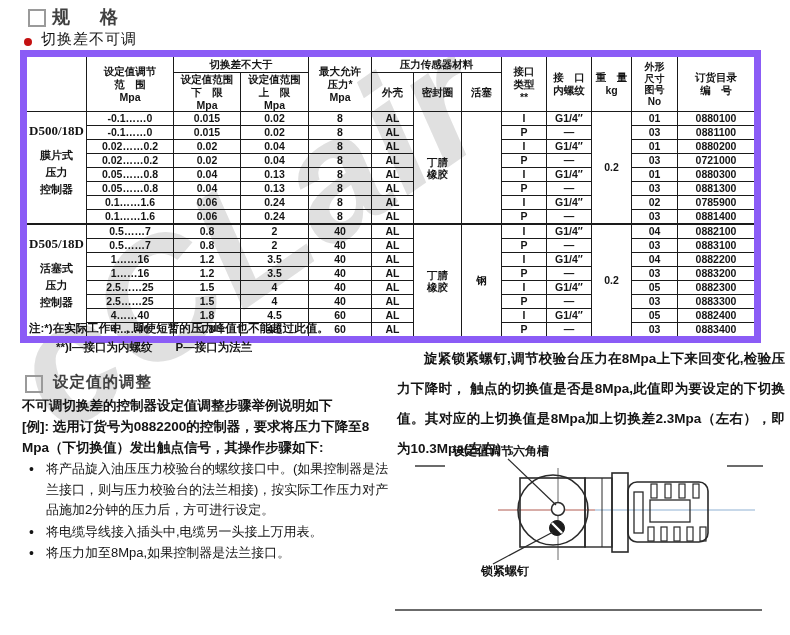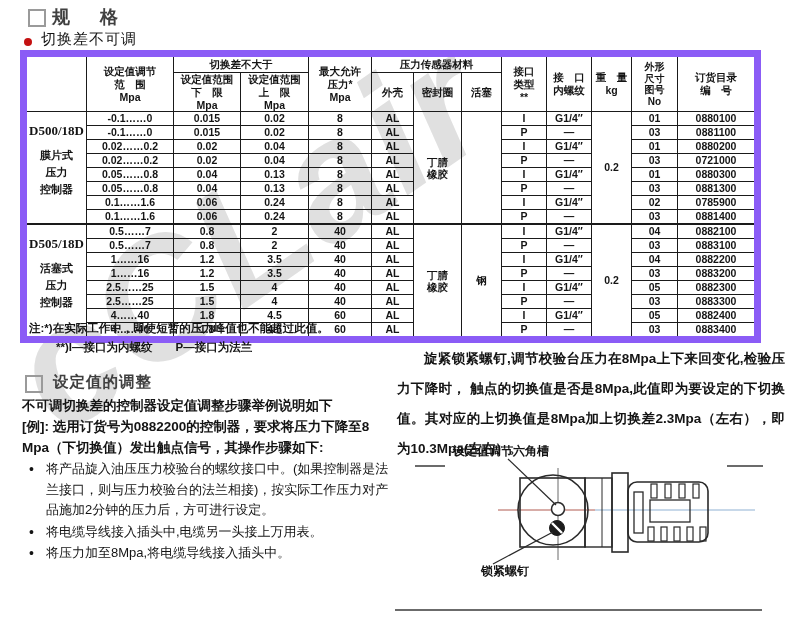--- a/index.html
+++ b/index.html
@@ -312,21 +312,21 @@
   <div class="layer note1">注:*)在实际工作中，即使短暂的压力峰值也不能超过此值。</div>
   <div class="layer note2">**)I—接口为内螺纹　　P—接口为法兰</div>
 
   <div class="layer sec-square" style="left:25px; top:375px;"></div>
   <div class="layer sec-title title-2">设定值的调整</div>
 
   <div class="layer intro">不可调切换差的控制器设定值调整步骤举例说明如下<br>[例]: 选用订货号为0882200的控制器，要求将压力下降至8<br>Mpa（下切换值）发出触点信号，其操作步骤如下:</div>
   <ul class="layer steps">
       <li>将产品旋入油压压力校验台的螺纹接口中。(如果控制器是法兰接口，则与压力校验台的法兰相接)，按实际工作压力对产品施加2分钟的压力后，方可进行设定。</li>
       <li>将电缆导线接入插头中,电缆另一头接上万用表。</li>
-      <li>将压力加至8Mpa,将电缆导线接入插头中。</li>
+      <li>将压力加至8Mpa,如果控制器是法兰接口。</li>
     </ul>
 
   <div class="layer right-par">旋紧锁紧螺钉,调节校验台压力在8Mpa上下来回变化,检验压力下降时， 触点的切换值是否是8Mpa,此值即为要设定的下切换值。其对应的上切换值是8Mpa加上切换差2.3Mpa（左右），即为10.3Mpa(左右）。</div>
 
   <div class="layer diagram">
     <svg width="375" height="180" viewBox="0 0 375 180">
 
       <line x1="20" y1="23" x2="50" y2="23" stroke="#3a3a3a" stroke-width="1.5"></line>
       <line x1="332" y1="23" x2="368" y2="23" stroke="#3a3a3a" stroke-width="1.5"></line>
 

